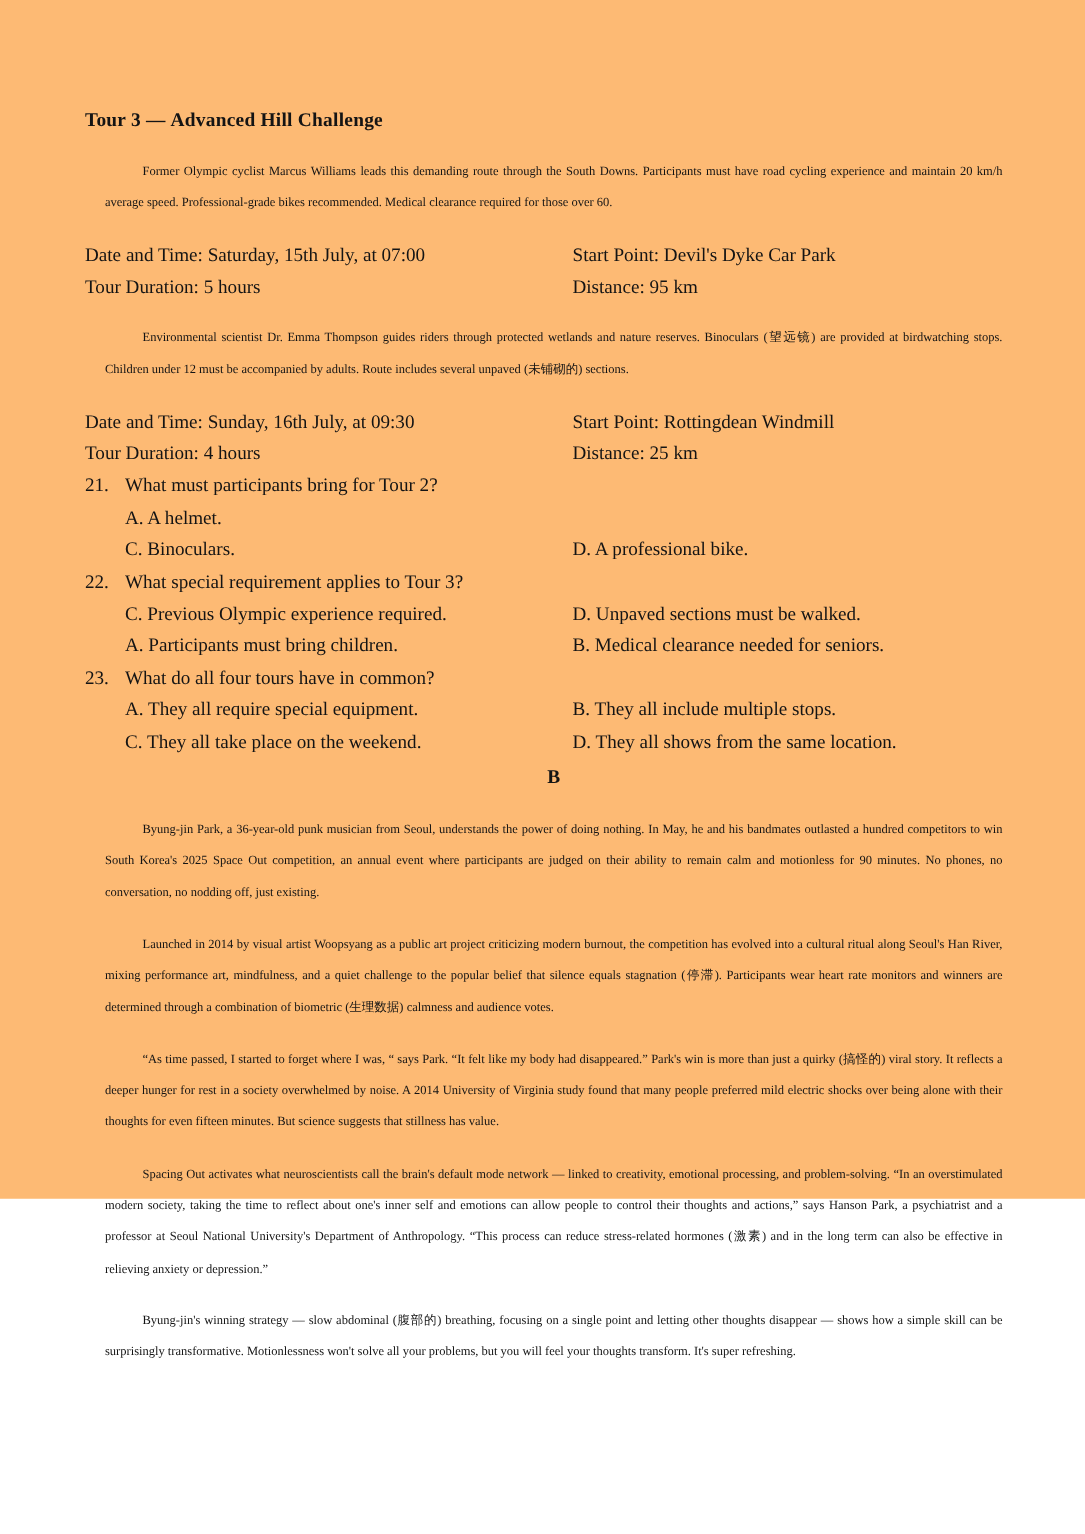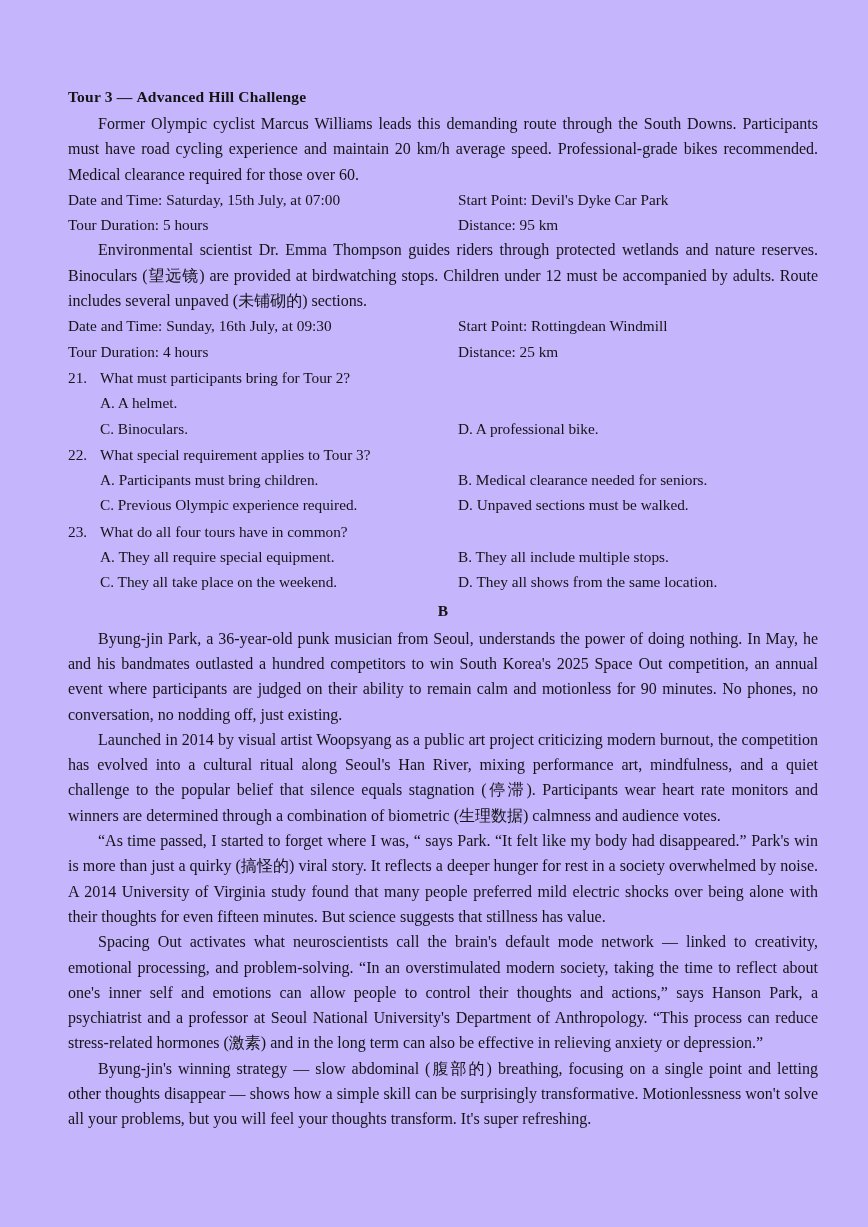--- a/index.html
+++ b/index.html
@@ -12,40 +12,40 @@
     height: 1227px;
     position: relative;
     font-family: "Liberation Serif", "DejaVu Serif", serif;
     color: #141414;
     overflow: hidden;
   }
   .page {
     position: absolute;
     left: 0; top: 0;
     width: 868px;
-    height: 1227px;
-    background: #c4b5fd;
+    height: 959px;
+    background: #fdba74;
   }
   .content {
     position: absolute;
     left: 68px;
     top: 84px;
     width: 750px;
   }
   .tour-heading {
     font-weight: bold;
     font-size: 15.5px;
     letter-spacing: 0.2px;
     margin: 0 0 2px 0;
     line-height: 25px;
   }
   .tour-heading .dash { font-weight: bold; padding: 0 4px; }
   p.para {
-    margin: 0;
-    font-size: 16px;
+    margin: 16px;
+    font-size: 10px;
     line-height: 25.3px;
     text-align: justify;
     text-indent: 30px;
     text-justify: inter-word;
   }
   .info-row {
     display: flex;
     font-size: 15.3px;
     line-height: 25.3px;
   }
@@ -123,26 +123,26 @@
         <div class="opt-right">D. A professional bike.</div>
       </div>
     </div>
 
     <div class="q-block">
       <div class="q-line">
         <div class="q-num">22.</div>
         <div class="q-text">What special requirement applies to Tour 3?</div>
       </div>
       <div class="opt-row">
+        <div class="opt-left">C. Previous Olympic experience required.</div>
+        <div class="opt-right">D. Unpaved sections must be walked.</div>
+      </div>
+      <div class="opt-row">
         <div class="opt-left">A. Participants must bring children.</div>
         <div class="opt-right">B. Medical clearance needed for seniors.</div>
-      </div>
-      <div class="opt-row">
-        <div class="opt-left">C. Previous Olympic experience required.</div>
-        <div class="opt-right">D. Unpaved sections must be walked.</div>
       </div>
     </div>
 
     <div class="q-block">
       <div class="q-line">
         <div class="q-num">23.</div>
         <div class="q-text">What do all four tours have in common?</div>
       </div>
       <div class="opt-row">
         <div class="opt-left">A. They all require special equipment.</div>

